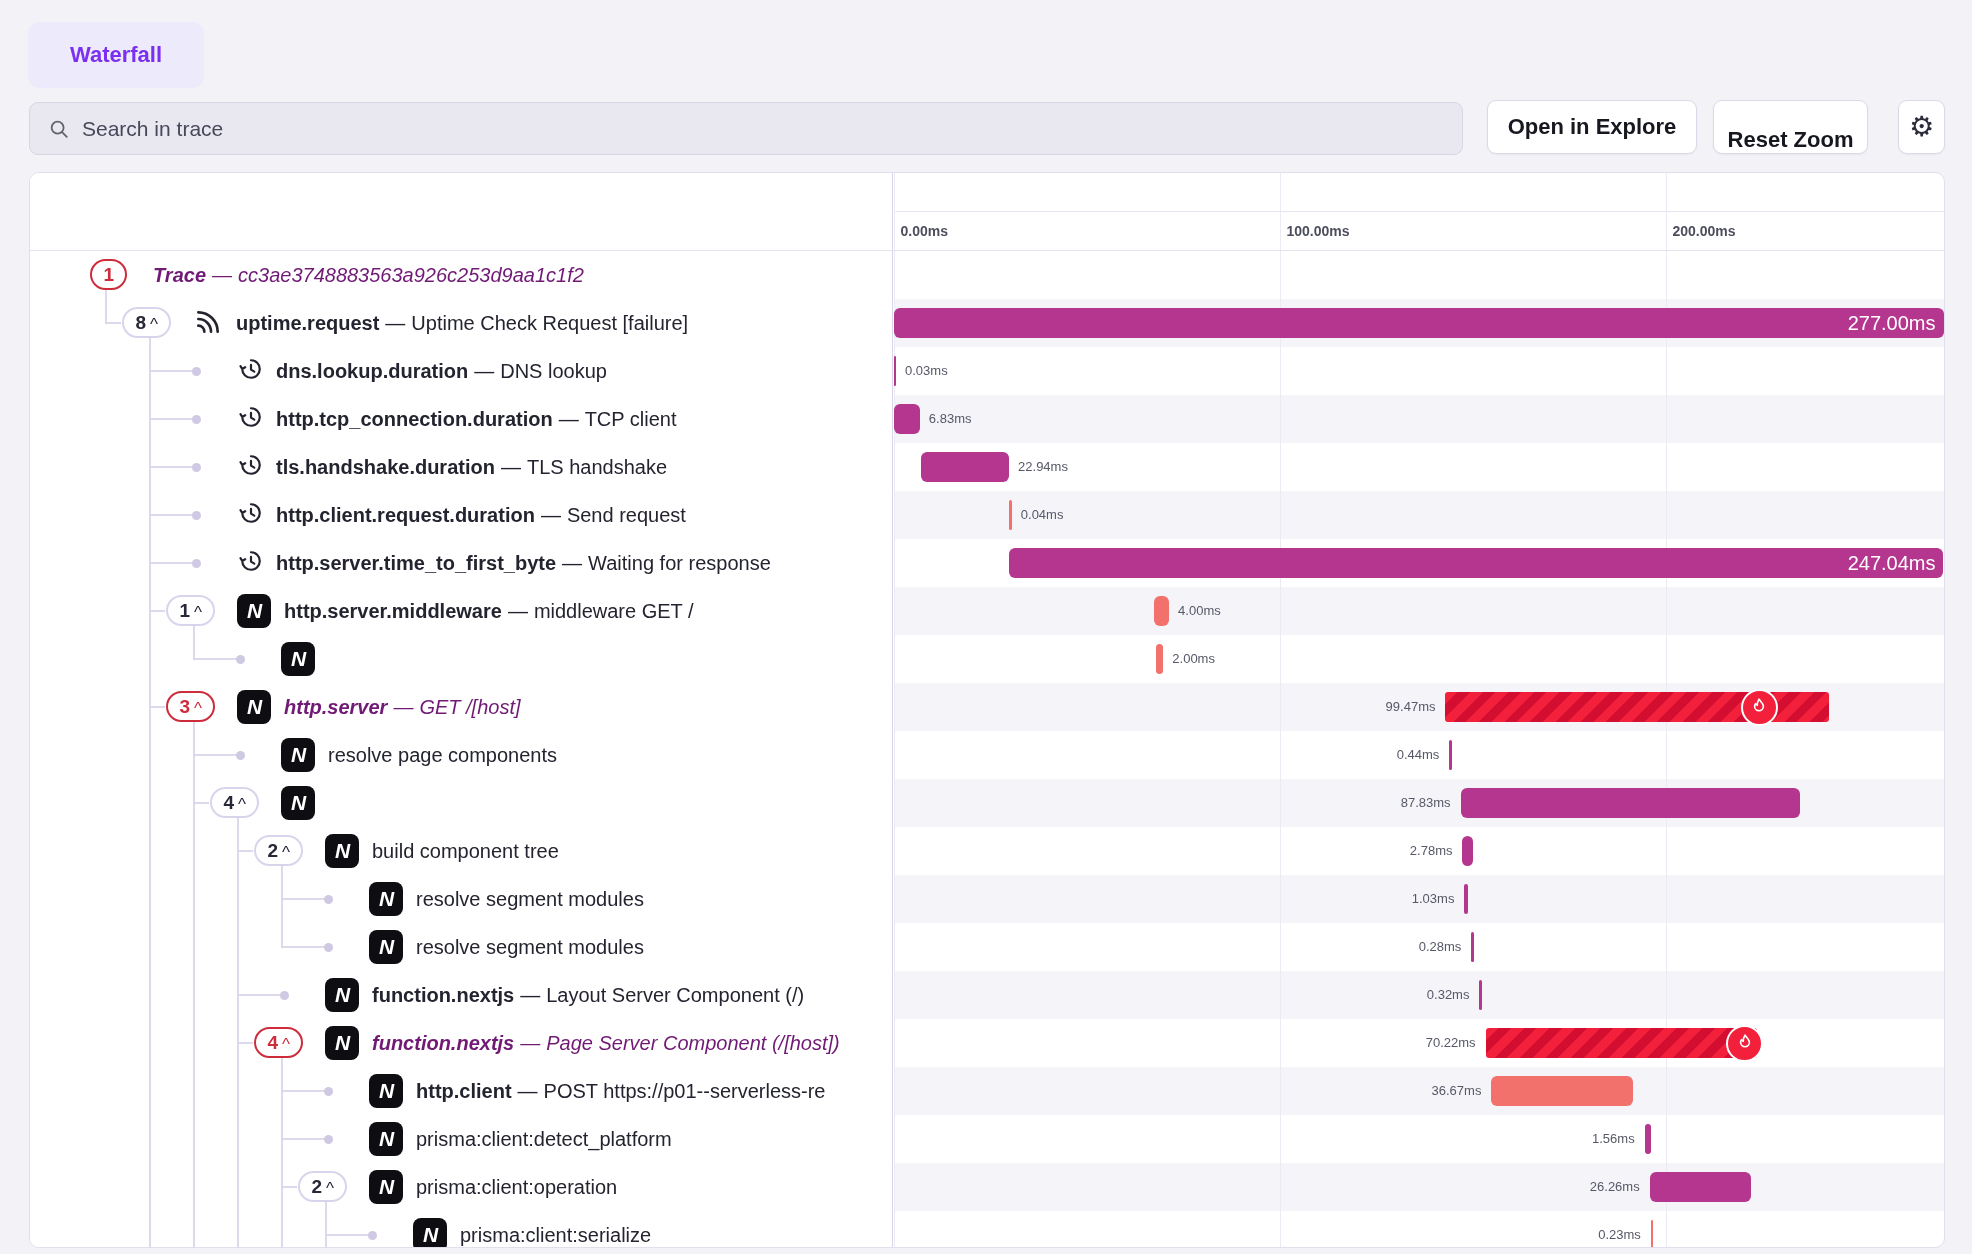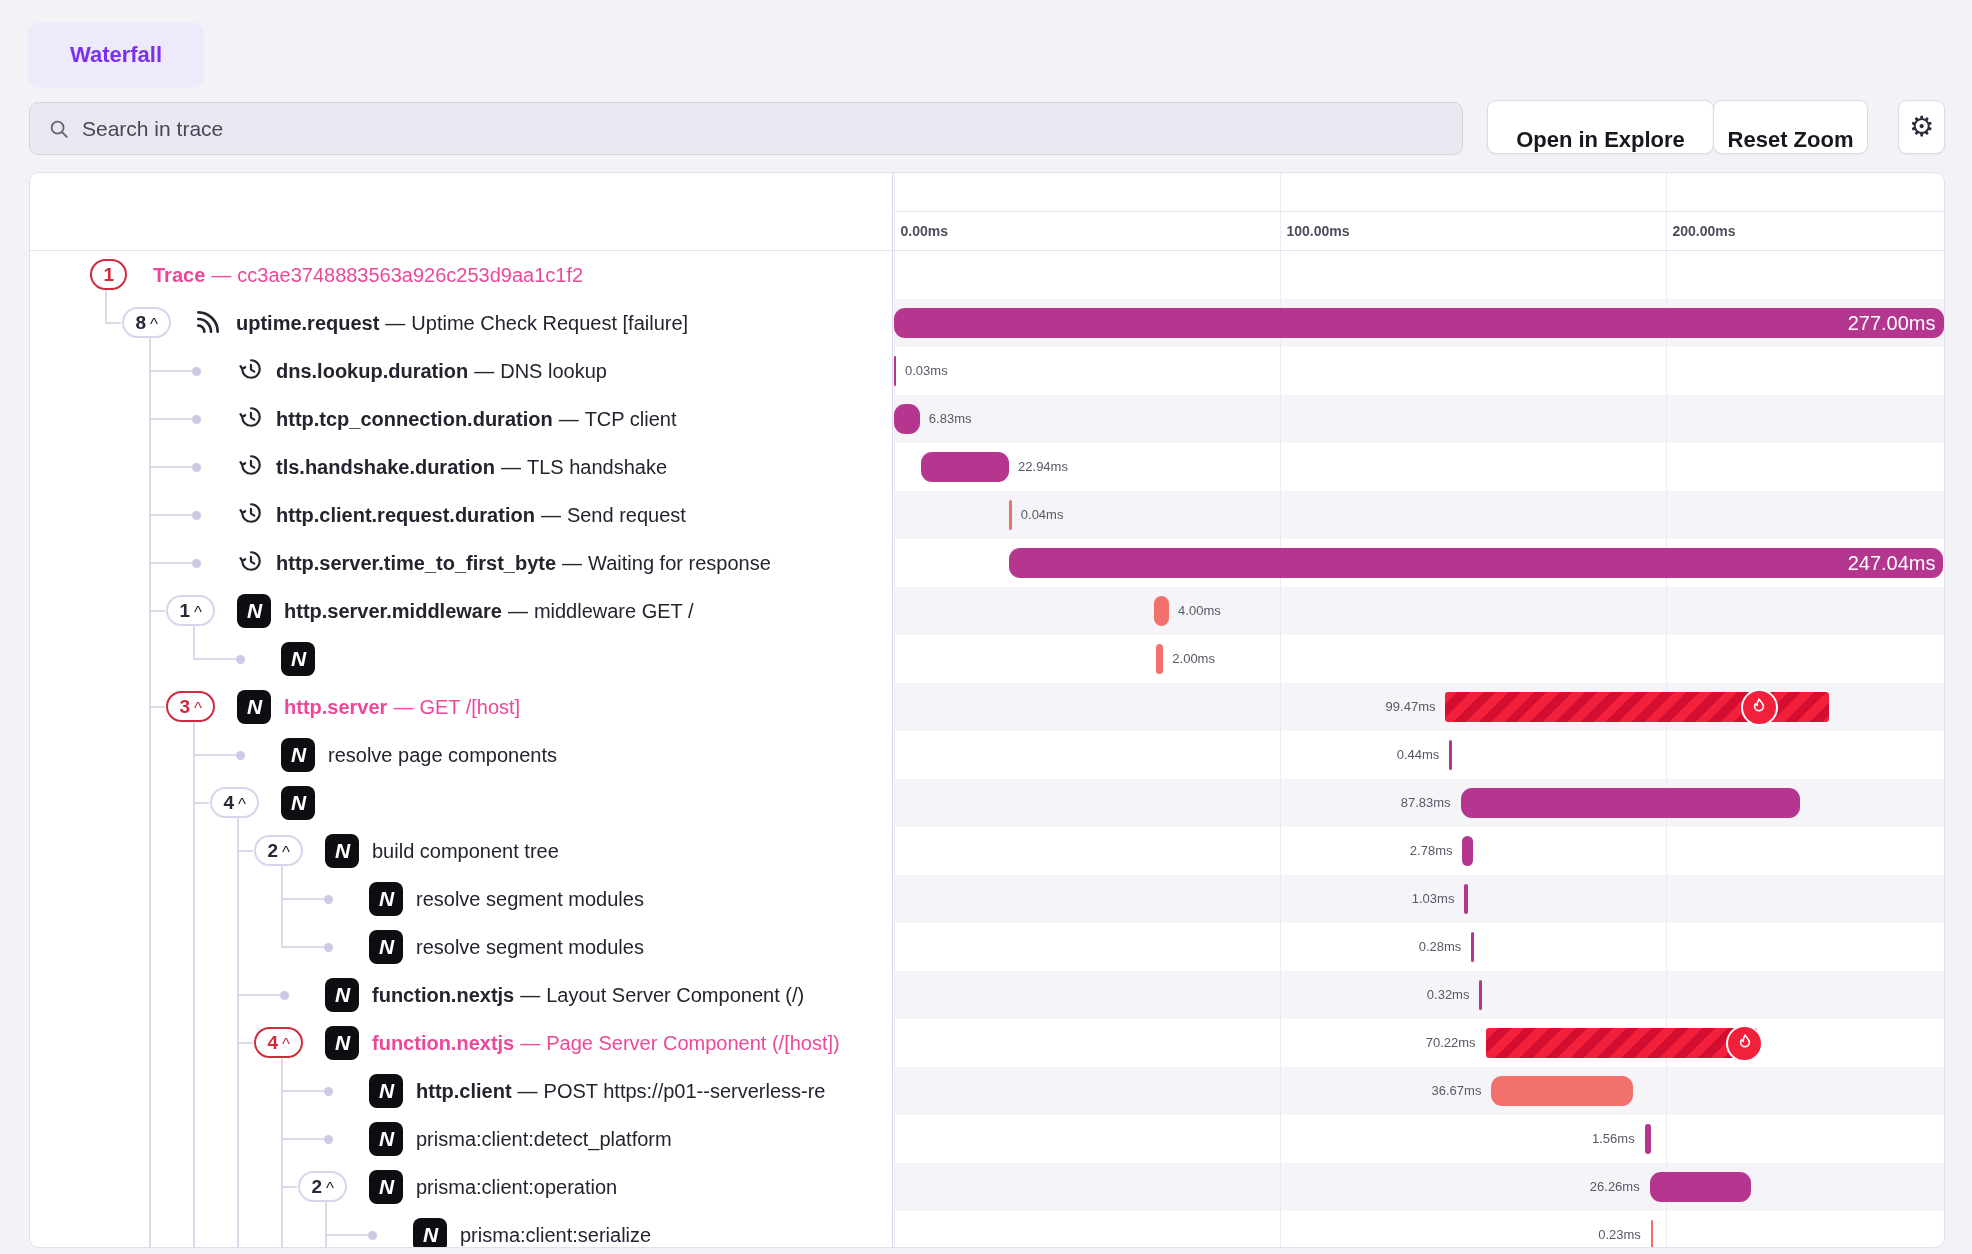--- a/index.html
+++ b/index.html
@@ -21,21 +21,21 @@
     display:flex;align-items:center;gap:12px;padding:0 18px;
     font-size:21px;color:#46485a;cursor:text;
   }
   .btn{
     position:absolute;top:100px;height:54px;box-sizing:border-box;
     background:#ffffff;border:1.5px solid #dcdae8;border-radius:9px;
     display:flex;align-items:center;justify-content:center;
     font-size:22px;font-weight:700;color:#17181f;cursor:pointer;
     box-shadow:0 1px 2px rgba(30,30,60,0.05);
   }
-  #btn-explore{left:1487px;width:227px;align-items:flex-end;}
+  #btn-explore{left:1487px;width:210px;}
   #btn-reset{left:1713px;width:155px;align-items:flex-end;}
   #btn-gear{left:1898px;width:47px;font-weight:400;}
   #btn-gear span{font-family:"DejaVu Sans", sans-serif;font-size:28px;color:#2b2c3a;line-height:1;}
   
   .panel{
     position:absolute;left:29px;top:172px;width:1916px;height:1076px;box-sizing:border-box;
     background:#ffffff;border:1.5px solid #e1dfeb;border-radius:10px;overflow:hidden;
   }
   .tree{position:absolute;left:0;top:0;bottom:0;width:862px;border-right:1.5px solid #d9d6e8;overflow:hidden;background:#fff;}
   .tl{position:absolute;left:863.5px;top:0;bottom:0;width:1050px;overflow:hidden;}
@@ -47,33 +47,33 @@
   .stripe{position:absolute;left:0;right:0;height:48px;background:#f5f5f9;z-index:0;}
   
   .trow{position:absolute;left:0;right:0;height:48px;white-space:nowrap;cursor:pointer;}
   .ticon{position:absolute;top:50%;transform:translateY(-50%);}
   .ntile{width:34px;height:34px;background:#0d0d12;border-radius:8px;color:#fff;
          display:flex;align-items:center;justify-content:center;font-size:21px;font-weight:700;
          font-style:italic;letter-spacing:-1px;}
   .tlabel{position:absolute;top:0;height:48px;line-height:48px;font-size:20px;}
   .tlabel b{font-weight:700;}
   .tlabel .sep{padding:0 6px;}
-  .err{color:#ec4899;}
+  .err{color:#701a75;font-style:italic;}
   .badge{
     position:absolute;height:31px;box-sizing:border-box;background:#fff;
     border:2.5px solid #d9d4ec;border-radius:17px;display:flex;align-items:center;
     padding:0 11px;font-size:19px;font-weight:700;color:#262737;z-index:4;cursor:pointer;gap:4px;
   }
   .badge.red{border-color:#ce2b3b;color:#ce2b3b;}
   .badge .caret{font-size:17px;font-weight:400;transform:translateY(2px);}
   .vline{position:absolute;width:2px;background:#ddd8ec;z-index:1;}
   .hline{position:absolute;height:2px;background:#ddd8ec;z-index:1;}
   .dot{position:absolute;width:9px;height:9px;border-radius:50%;background:#cfc9e4;z-index:2;}
   
-  .bar{position:absolute;height:30px;z-index:3;border-radius:11px;cursor:pointer;
+  .bar{position:absolute;height:30px;z-index:3;border-radius:6px;cursor:pointer;
        display:flex;align-items:center;justify-content:flex-end;}
   .bar.magenta{background:#b5368f;}
   .bar.salmon{background:#f2716d;}
   .bar.error{background:repeating-linear-gradient(135deg,#f2203a 0 9px,#d30e31 9px 18px);border-radius:3px;}
   .bar .inlab{color:#fff;font-size:20px;padding-right:8px;}
   .durlab{position:absolute;height:48px;line-height:48px;font-size:13px;color:#565867;z-index:3;}
   .fire{
     position:absolute;width:37px;height:37px;border-radius:50%;z-index:4;box-sizing:border-box;
     background:#f2203a;border:2.5px solid #ffffff;display:flex;align-items:center;justify-content:center;cursor:pointer;
   }

